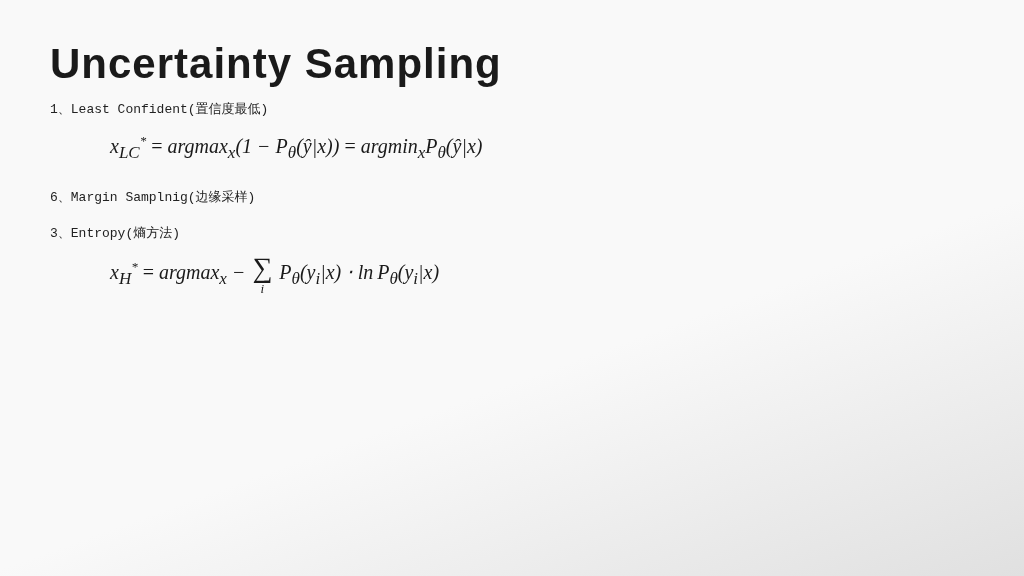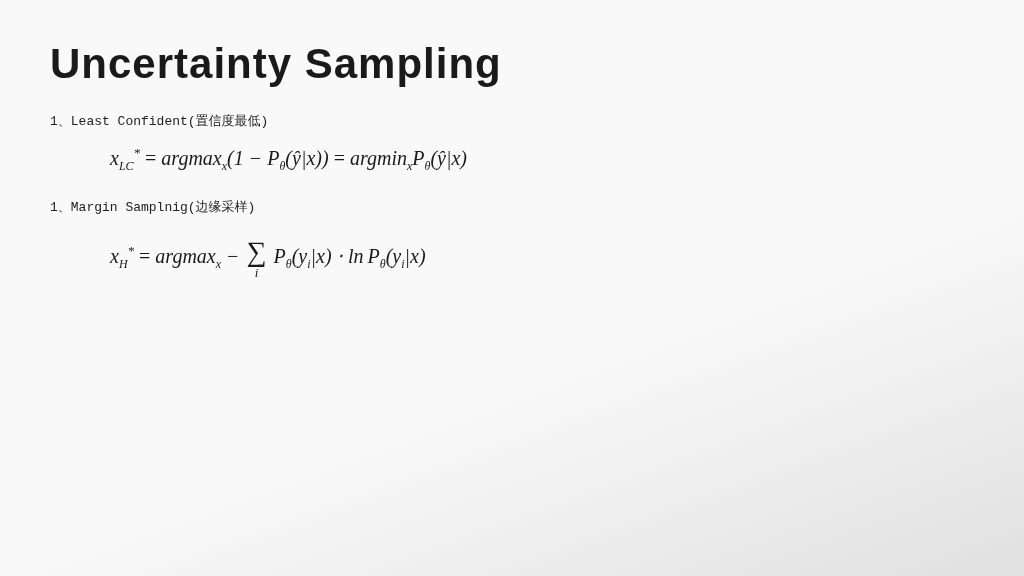--- a/index.html
+++ b/index.html
@@ -25,21 +25,21 @@
       background: linear-gradient(160deg, #f9f9f9 60%, #e0e0e0 100%);
       padding: 40px 50px 40px 50px;
       position: relative;
     }
 
     .title {
       font-size: 42px;
       font-weight: 800;
       color: #1a1a1a;
       letter-spacing: 1px;
-      margin-bottom: 24px;
+      margin-bottom: 12px;
       font-family: Arial, sans-serif;
     }
 
     .section {
       margin-bottom: 18px;
     }
 
     .section-label {
       font-size: 13px;
       color: #222;
@@ -62,21 +62,21 @@
       color: #1a1a1a;
       line-height: 1.6;
     }
 
     .math sup {
       font-size: 13px;
       vertical-align: super;
     }
 
     .math sub {
-      font-size: 12px;
+      font-size: 17px;
       vertical-align: sub;
     }
 
     .math .op {
       font-style: normal;
       font-family: 'Times New Roman', serif;
     }
 
     .formula-wrapper {
       padding: 4px 0;
@@ -117,24 +117,25 @@
         <i>x</i><sub>LC</sub><sup>*</sup>
         <span class="op"> = </span>
         <i>argmax</i><sub><i>x</i></sub>(1 − <i>P</i><sub>θ</sub>(<i>ŷ</i>|<i>x</i>))
         <span class="op"> = </span>
         <i>argmin</i><sub><i>x</i></sub><i>P</i><sub>θ</sub>(<i>ŷ</i>|<i>x</i>)
       </span>
     </div>
   </div>
 
   <div class="section">
-    <div class="section-label">1、Margin Samplnig(边缘采样)</div>
+    <div class="section-label">6、Margin Samplnig(边缘采样)</div>
   </div>
 
   <div class="section">
+    <div class="section-label">3、Entropy(熵方法)</div>
     <div class="formula-block formula-wrapper">
       <span class="math">
         <i>x</i><sub>H</sub><sup>*</sup>
         <span class="op"> = </span>
         <i>argmax</i><sub><i>x</i></sub>
         −
         <span class="sum-block">
           <span class="sum-symbol">∑</span>
           <span class="sum-sub"><i>i</i></span>
         </span>

